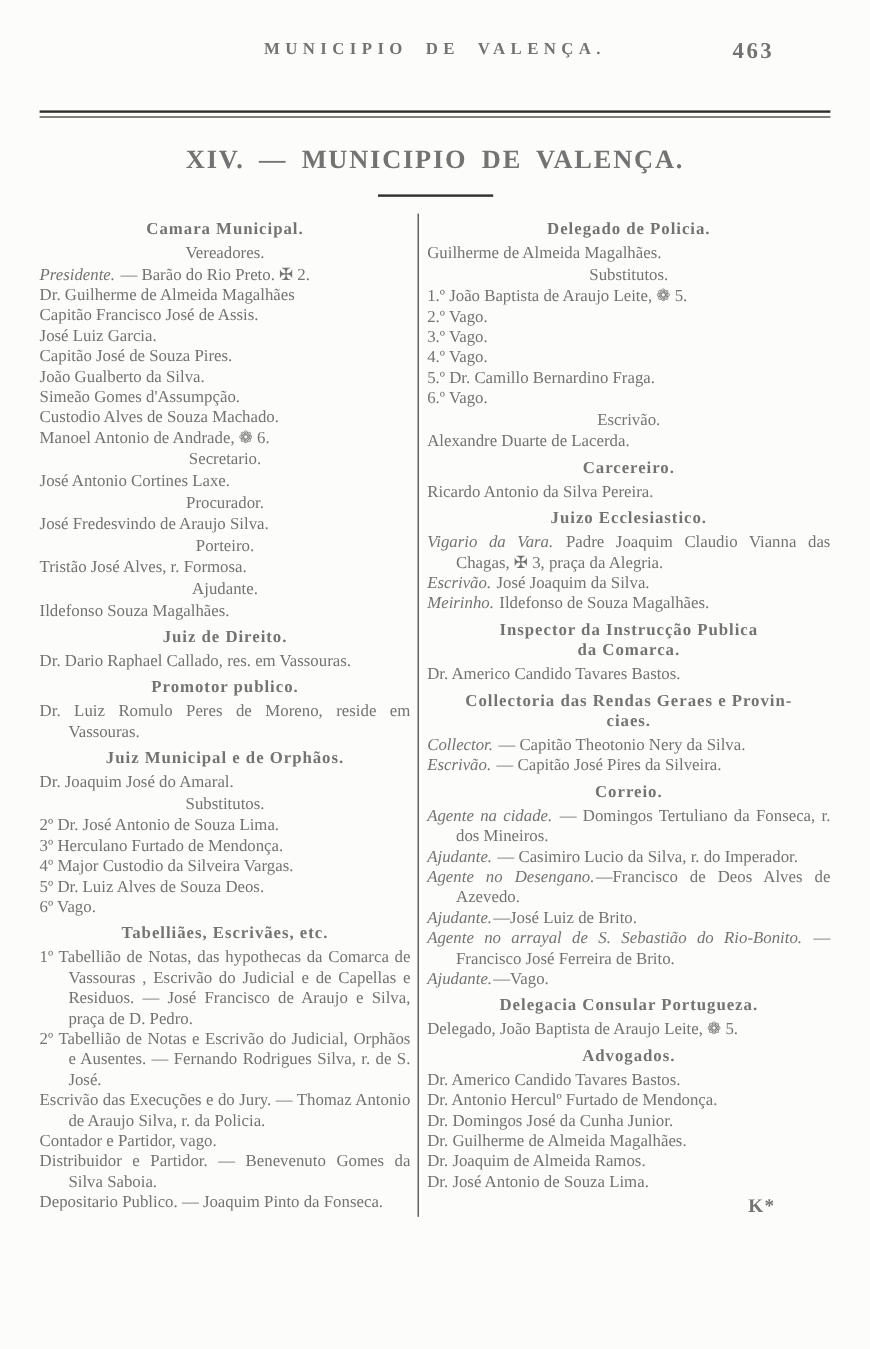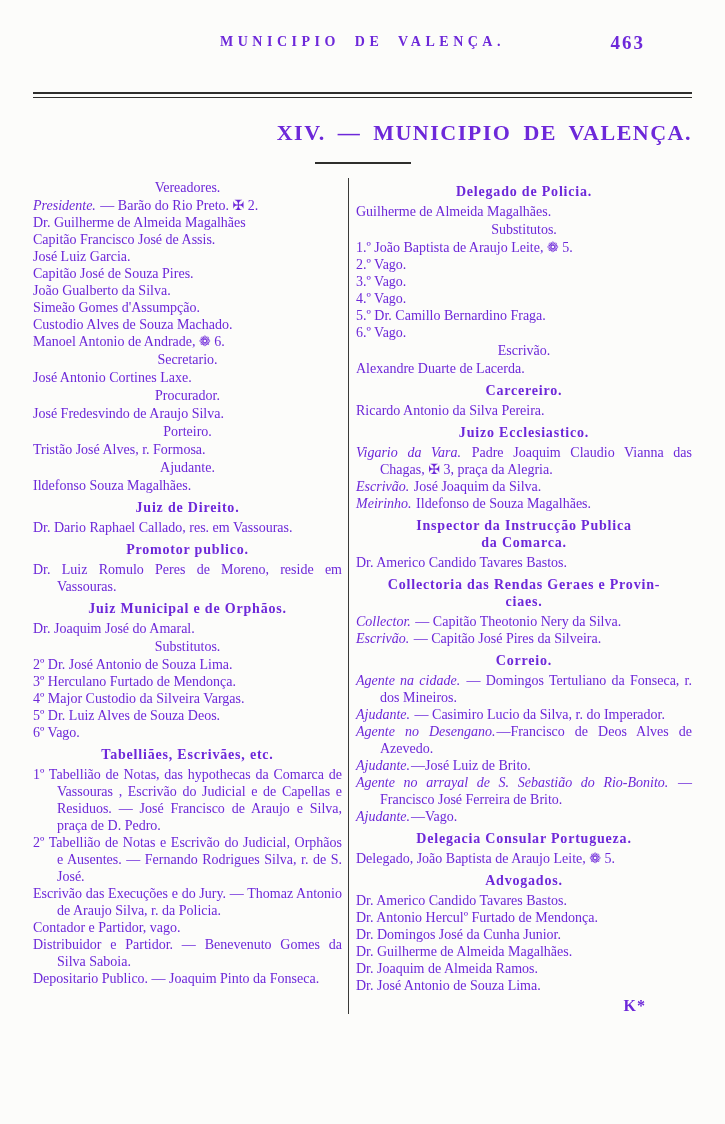--- a/index.html
+++ b/index.html
@@ -5,21 +5,21 @@
   html,body{margin:0;padding:0;}
   body{background:#e8e6e0;}
   .page{
     position:relative;
     width:725px;height:1124px;
     margin:0 auto;
     background:#fcfcfa;
     box-sizing:border-box;
     padding:34px 33px 1px 33px;
     font-family:"Liberation Serif","DejaVu Serif",serif;
-    color:#6d28d9;
+    color:#737373;
     overflow:hidden;
   }
   .running-head{
     position:relative;
     text-align:center;
     font-size:14px;
     font-weight:bold;
     letter-spacing:4.5px;
     word-spacing:7px;
     height:24px;
@@ -32,21 +32,21 @@
     font-weight:bold;
   }
   .double-rule{
     margin-top:34px;
     height:3px;
     border-top:2px solid #2e2e2c;
     border-bottom:1px solid #2e2e2c;
   }
   .page-title{
     margin-top:22px;
-    text-align:right;
+    text-align:center;
     font-size:22px;
     font-weight:bold;
     letter-spacing:1.5px;
     word-spacing:5px;
   }
   .title-rule{
     width:96px;height:2px;
     background:#2e2e2c;
     margin:16px auto 0 auto;
   }
@@ -104,20 +104,21 @@
   </div>
 
   <div class="double-rule"></div>
 
   <div class="page-title">XIV. — MUNICIPIO DE VALENÇA.</div>
 
   <div class="title-rule"></div>
 
   <div class="columns">
     <div class="col-left">
+        <p class="h">Camara Municipal.</p>
         <p class="sh">Vereadores.</p>
         <p class="e"><i>Presidente.</i> — Barão do Rio Preto. ✠ 2.</p>
         <p class="e">Dr. Guilherme de Almeida Magalhães</p>
         <p class="e">Capitão Francisco José de Assis.</p>
         <p class="e">José Luiz Garcia.</p>
         <p class="e">Capitão José de Souza Pires.</p>
         <p class="e">João Gualberto da Silva.</p>
         <p class="e">Simeão Gomes d'Assumpção.</p>
         <p class="e">Custodio Alves de Souza Machado.</p>
         <p class="e">Manoel Antonio de Andrade, ❁ 6.</p>

